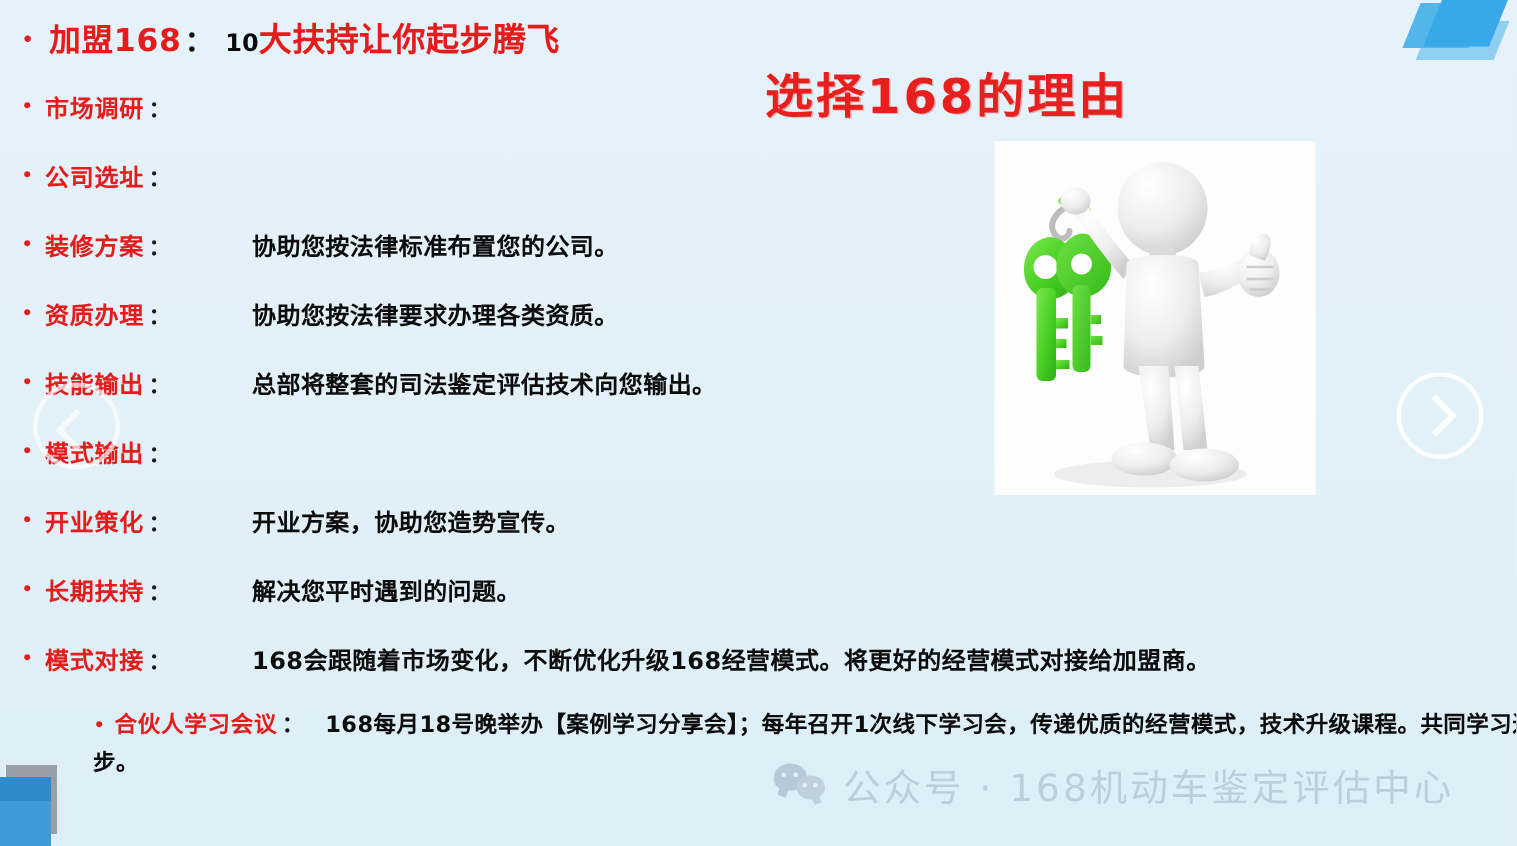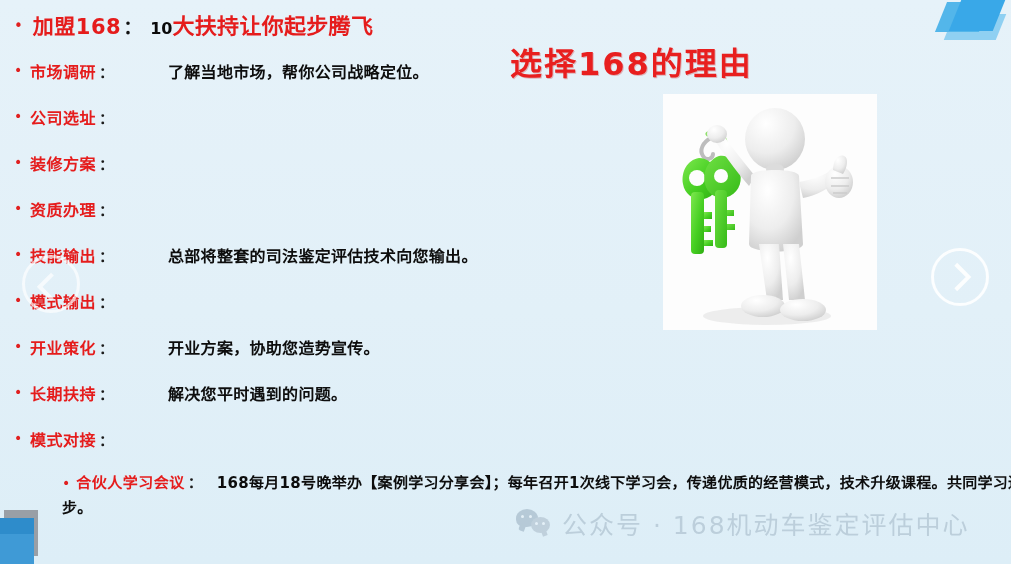--- a/index.html
+++ b/index.html
@@ -395,45 +395,46 @@
   <div class="nav-btn next">
     <span class="chev"></span>
   </div>
 
   <div class="row std" style="left:14px; top:59px;">
     <span class="dot">•</span>
     <span class="labelwrap">
       <span class="label">市场调研</span>
       <span class="colon">：</span>
     </span>
-    <span class="desc">了解当地市场，帮你公司战略定位。</span>
   </div>
 
   <div class="row std" style="left:14px; top:105px;">
     <span class="dot">•</span>
     <span class="labelwrap">
       <span class="label">公司选址</span>
       <span class="colon">：</span>
     </span>
   </div>
 
   <div class="row std" style="left:14px; top:151px;">
     <span class="dot">•</span>
     <span class="labelwrap">
       <span class="label">装修方案</span>
       <span class="colon">：</span>
     </span>
+    <span class="desc">协助您按法律标准布置您的公司。</span>
   </div>
 
   <div class="row std" style="left:14px; top:197px;">
     <span class="dot">•</span>
     <span class="labelwrap">
       <span class="label">资质办理</span>
       <span class="colon">：</span>
     </span>
+    <span class="desc">协助您按法律要求办理各类资质。</span>
   </div>
 
   <div class="row std" style="left:14px; top:243px;">
     <span class="dot">•</span>
     <span class="labelwrap">
       <span class="label">技能输出</span>
       <span class="colon">：</span>
     </span>
     <span class="desc">总部将整套的司法鉴定评估技术向您输出。</span>
   </div>
@@ -463,20 +464,21 @@
     </span>
     <span class="desc">解决您平时遇到的问题。</span>
   </div>
 
   <div class="row std" style="left:14px; top:427px;">
     <span class="dot">•</span>
     <span class="labelwrap">
       <span class="label">模式对接</span>
       <span class="colon">：</span>
     </span>
+    <span class="desc">168会跟随着市场变化，不断优化升级168经营模式。将更好的经营模式对接给加盟商。</span>
   </div>
 
   <div class="row last" style="top:471px;">
     <span class="dot">•</span><span class="label">合伙人学习会议</span><span class="colon">：</span><span class="gap"></span><span class="desc">168每月18号晚举办【案例学习分享会】；每年召开1次线下学习会，传递优质的经营模式，技术升级课程。共同学习进步。</span>
   </div>
 
   <div class="watermark">
     <span class="wm-logo">
       <span class="b1"></span>
       <span class="b2"></span>

